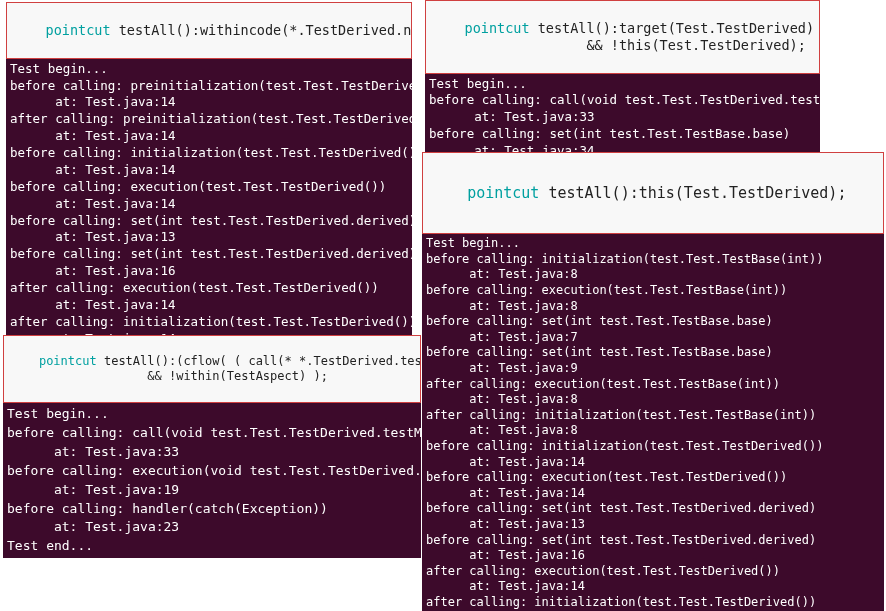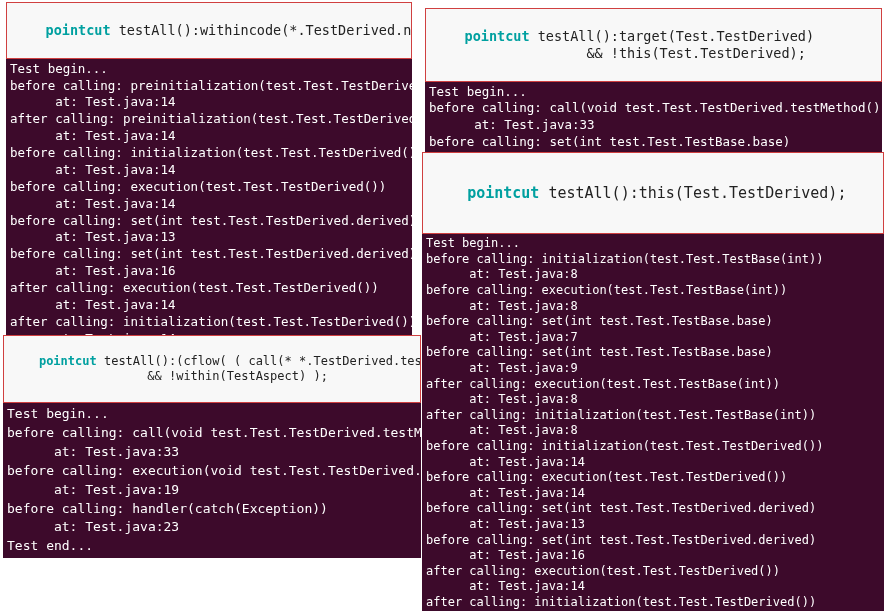--- a/index.html
+++ b/index.html
@@ -29,41 +29,41 @@
   .term {
     background: #3d0a2b;
     color: #ffffff;
     font-family: "DejaVu Sans Mono", "Consolas", monospace;
     font-size: 12.5px;
     line-height: 1.35;
     padding: 2px 4px;
     white-space: pre-wrap;
   }
   .line { white-space: pre; }
-  .kw { color: #00a0a0; font-weight: bold; }
+  .kw { color: #00a0a0; font-weight: normal; }
 </style>
 </head>
 <body>
 
 <div class="panel" style="left:6px; top:2px; width:406px;">
   <div class="header">
     <span><span class="kw">pointcut</span> testAll():withincode(*.TestDerived.new(..));</span>
   </div>
   <div class="term" id="term-tl"><div class="line">Test begin...</div><div class="line">before calling: preinitialization(test.Test.TestDerived())</div><div class="line">      at: Test.java:14</div><div class="line">after calling: preinitialization(test.Test.TestDerived())</div><div class="line">      at: Test.java:14</div><div class="line">before calling: initialization(test.Test.TestDerived())</div><div class="line">      at: Test.java:14</div><div class="line">before calling: execution(test.Test.TestDerived())</div><div class="line">      at: Test.java:14</div><div class="line">before calling: set(int test.Test.TestDerived.derived)</div><div class="line">      at: Test.java:13</div><div class="line">before calling: set(int test.Test.TestDerived.derived)</div><div class="line">      at: Test.java:16</div><div class="line">after calling: execution(test.Test.TestDerived())</div><div class="line">      at: Test.java:14</div><div class="line">after calling: initialization(test.Test.TestDerived())</div><div class="line">      at: Test.java:14</div><div class="line">Test end...</div></div>
 </div>
 
 <div class="panel" style="left:3px; top:335px; width:418px;">
   <div class="header" style="font-size:12px; line-height:1.3;">
     <span class="line"><span class="kw">pointcut</span> testAll():(cflow( ( call(* *.TestDerived.testMethod(..) ) ) ) )</span>
 <span class="line">                   &amp;&amp; !within(TestAspect) );</span>
   </div>
   <div class="term" id="term-bl" style="font-size:13px; line-height:1.45;"><div class="line">Test begin...</div><div class="line">before calling: call(void test.Test.TestDerived.testMethod())</div><div class="line">      at: Test.java:33</div><div class="line">before calling: execution(void test.Test.TestDerived.testMethod())</div><div class="line">      at: Test.java:19</div><div class="line">before calling: handler(catch(Exception))</div><div class="line">      at: Test.java:23</div><div class="line">Test end...</div></div>
 </div>
 
-<div class="panel" style="left:425px; top:8px; width:457px;">
+<div class="panel" style="left:425px; top:0; width:395px;">
   <div class="header">
     <span class="line"><span class="kw">pointcut</span> testAll():target(Test.TestDerived)</span>
 <span class="line">                   &amp;&amp; !this(Test.TestDerived);</span>
   </div>
   <div class="term" id="term-tr"><div class="line">Test begin...</div><div class="line">before calling: call(void test.Test.TestDerived.testMethod())</div><div class="line">      at: Test.java:33</div><div class="line">before calling: set(int test.Test.TestBase.base)</div><div class="line">      at: Test.java:34</div><div class="line">Test end...</div></div>
 </div>
 
 <div class="panel" style="left:422px; top:152px; width:462px;">
   <div class="header" style="font-size:15px; padding:12px 8px;">
     <span><span class="kw">pointcut</span> testAll():this(Test.TestDerived);</span>

